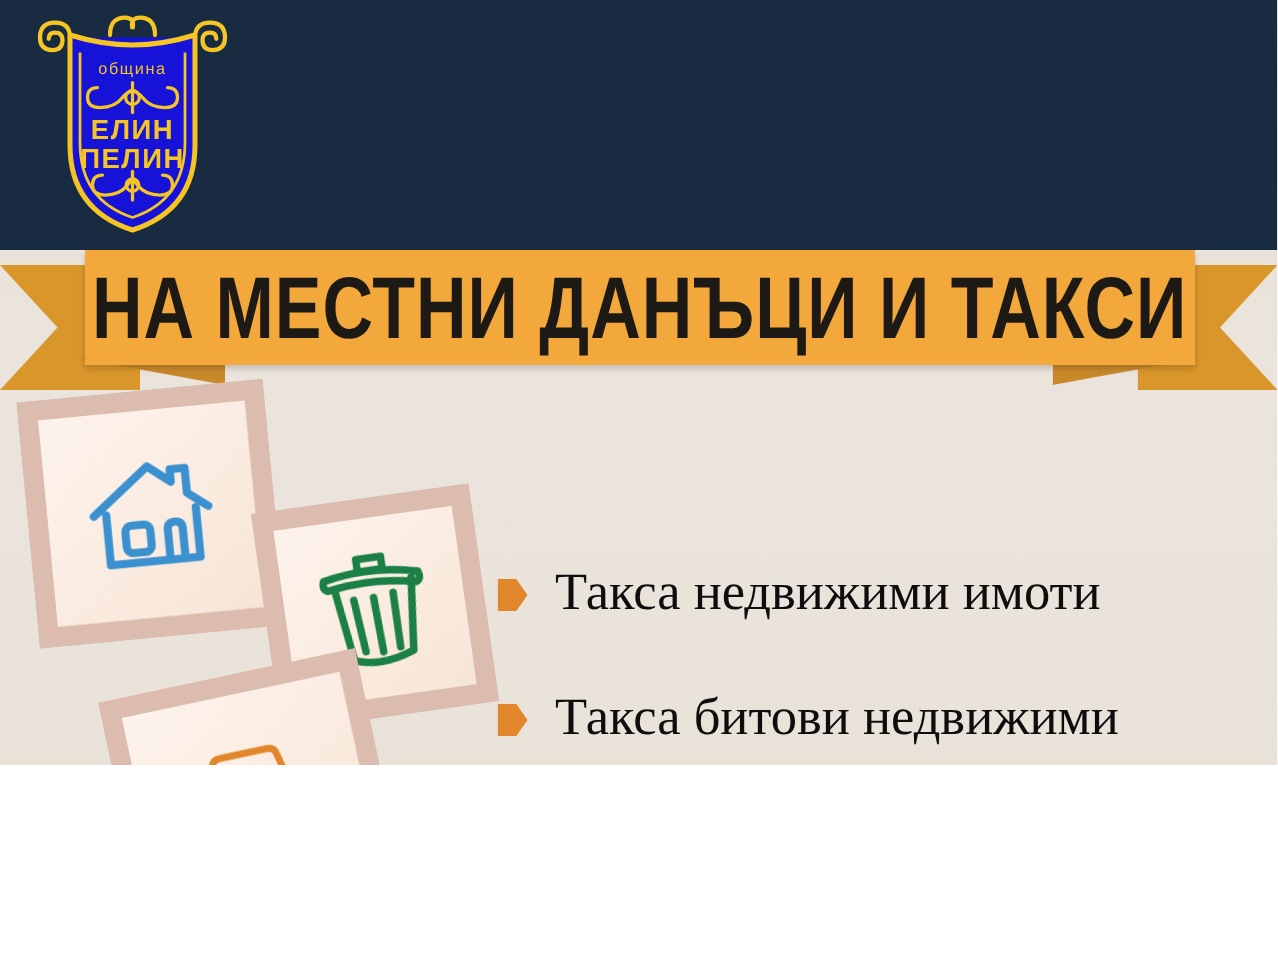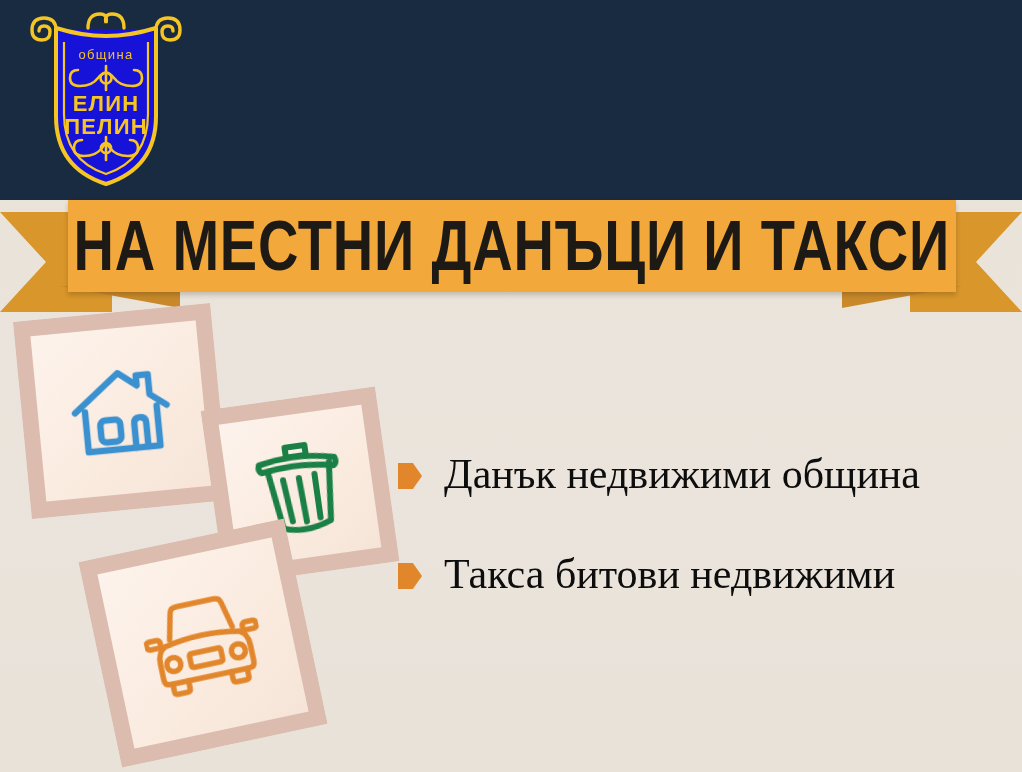--- a/index.html
+++ b/index.html
@@ -4,21 +4,21 @@
 <title>Проверка и плащане на задължения</title>
 <style>
   * { margin:0; padding:0; box-sizing:border-box; }
   html, body {
     width:1022px; height:772px;
     overflow:hidden;
     font-family:"Liberation Sans", sans-serif;
   }
   #poster {
     position:relative;
-    width:1022px; height:772px;
+    width:1022px; height:612px;
     background:linear-gradient(180deg,#c9c0b0 0%, #ded7cc 9%, #e9e3da 26%, #eae4dc 60%, #e8e2d9 100%);
     overflow:hidden;
   }
 
   
   #header {
     position:absolute; left:0; top:0;
     width:1022px; height:200px;
     background:#192b40;
     z-index:4;
@@ -406,21 +406,21 @@
         <span style="width: 15px; height: 15px; left: 201.5px; top: 181.5px; background: rgb(220, 188, 174);"></span>
         <span style="width: 15px; height: 15px; left: -6.5px; top: 195.5px; background: rgb(220, 188, 174);"></span>
         <span style="width: 15px; height: 15px; left: 201.5px; top: 195.5px; background: rgb(220, 188, 174);"></span>
       </div>
     </div>
 
   <div id="list">
 
     <div class="list-item">
       <span class="bullet"></span>
-      <span class="item-text">Данък недвижими община</span>
+      <span class="item-text">Такса недвижими имоти</span>
     </div>
 
     <div class="list-item">
       <span class="bullet"></span>
       <span class="item-text">Такса битови недвижими</span>
     </div>
 
 
   </div>
 

